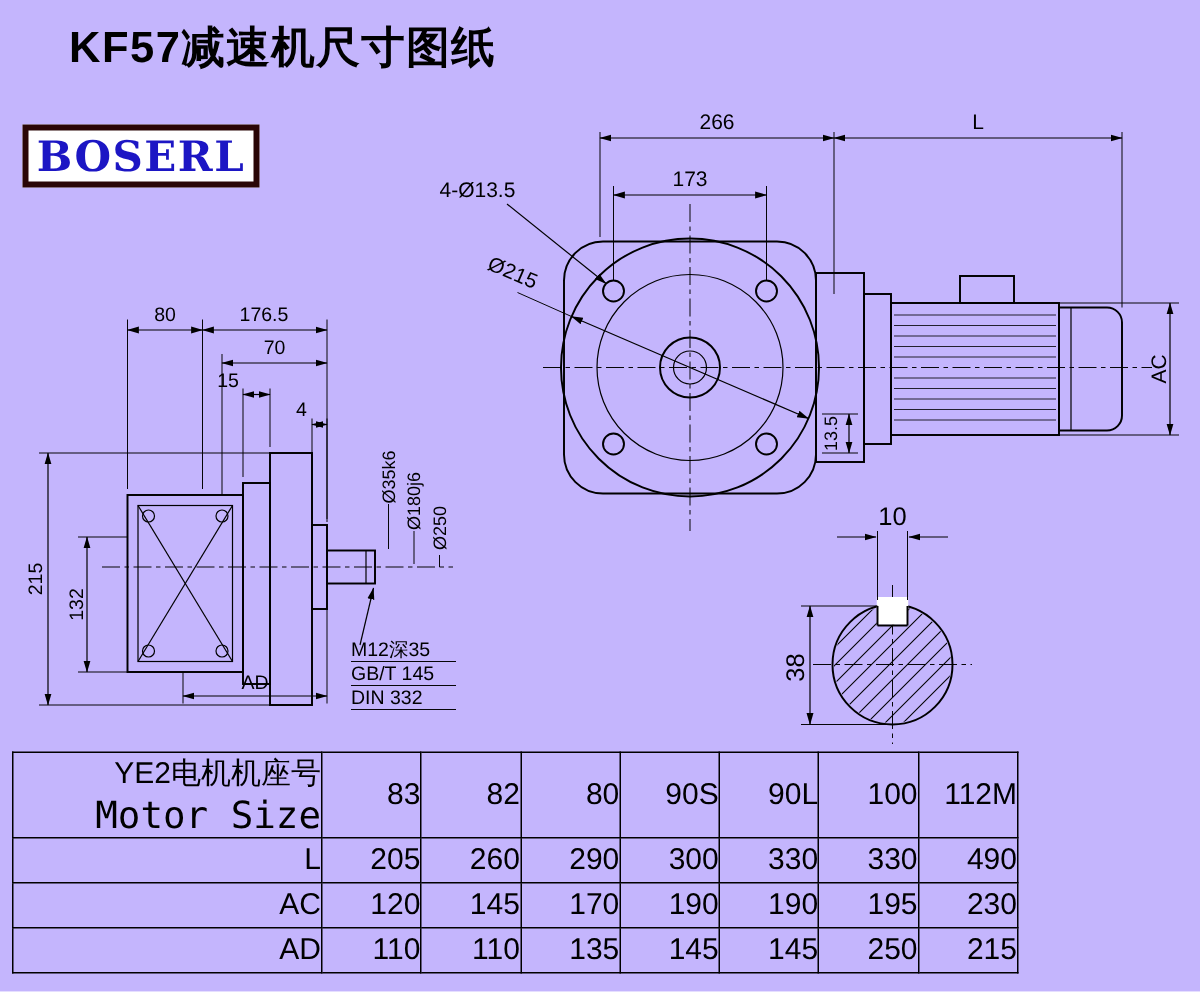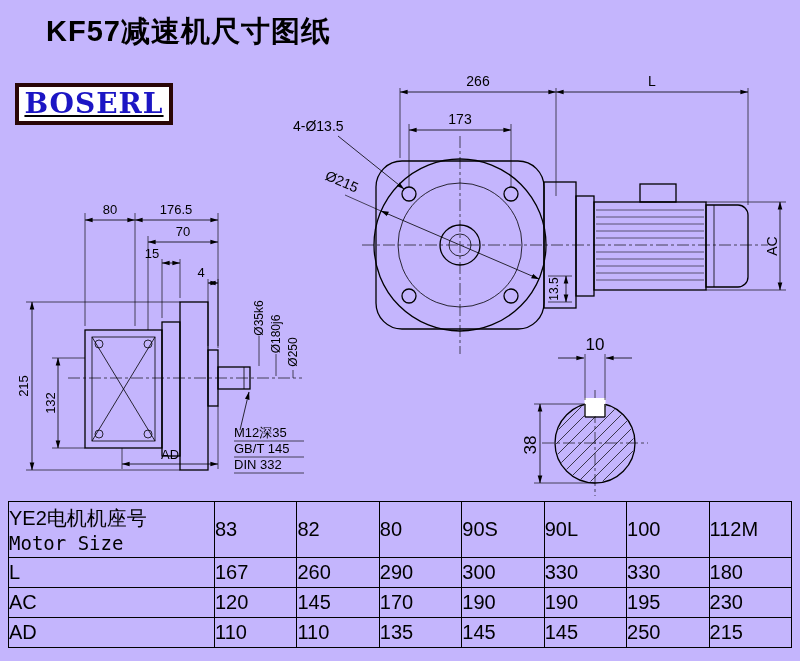--- a/index.html
+++ b/index.html
@@ -1,42 +1,42 @@
 <!DOCTYPE html>
 <html><head>
 <meta charset="utf-8">
 <style>
   html,body{margin:0;padding:0;background:#fff;}
   .page{position:relative;width:800px;height:661px;background:#c4b5fd;color:#000;
         font-family:"Liberation Sans",sans-serif;overflow:hidden;}
   .title{position:absolute;left:46px;top:12px;font-size:29px;font-weight:bold;letter-spacing:1px;}
   .logo{position:absolute;left:15px;top:83px;width:158px;height:42px;border:4px solid #2a0606;
-        box-sizing:border-box;display:flex;justify-content:center;background:#fff;text-decoration:underline;}
+        box-sizing:border-box;display:flex;align-items:center;justify-content:center;background:#fff;}
   .logo span{font-family:"DejaVu Serif",serif;font-weight:bold;font-size:28px;color:#1c16c4;letter-spacing:1px;}
   svg.drawing{position:absolute;left:0;top:0;}
 
   
   .obj{fill:none;stroke:#000;stroke-width:1.3;}
   .thin{fill:none;stroke:#000;stroke-width:0.8;}
   .fin{stroke:#000;stroke-width:0.55;}
   .ext{stroke:#000;stroke-width:0.65;fill:none;}
   .dim{stroke:#000;stroke-width:0.8;fill:none;}
   .cl{stroke:#000;stroke-width:0.65;stroke-dasharray:12 3 3 3;fill:none;}
   .hatch{stroke:#000;stroke-width:0.7;}
   svg text{font-family:"Liberation Sans",sans-serif;font-size:13px;fill:#000;}
   .t12{font-size:12px;} .t14{font-size:14px;} .t17{font-size:17px;}
 
   
-  .dim-table{position:absolute;left:8px;top:501px;width:784px;border-collapse:collapse;
-             table-layout:fixed;text-align:left;}
+  .dim-table{position:absolute;left:8px;top:501px;width:671px;border-collapse:collapse;
+             table-layout:fixed;text-align:right;}
   .dim-table td{border:1px solid #000;font-size:20px;padding:0;vertical-align:middle;}
   .dim-table col.col-first{width:206px;}
   .r-head td{height:55px;}
   .r-data td{height:29px;}
-  .en{font-family:"DejaVu Sans Mono",monospace;font-size:19px;}
+  .en{font-family:"DejaVu Sans Mono",monospace;font-size:25px;}
 </style>
 </head>
 <body>
 
 <div class="page">
 
   <div class="title">KF57减速机尺寸图纸</div>
 
   <div class="logo">
     <span>BOSERL</span>
@@ -239,27 +239,27 @@
         <td>83</td>
         <td>82</td>
         <td>80</td>
         <td>90S</td>
         <td>90L</td>
         <td>100</td>
         <td>112M</td>
       </tr>
       <tr class="r-data">
         <td>L</td>
-        <td>167</td>
+        <td>205</td>
         <td>260</td>
         <td>290</td>
         <td>300</td>
         <td>330</td>
         <td>330</td>
-        <td>180</td>
+        <td>490</td>
       </tr>
       <tr class="r-data">
         <td>AC</td>
         <td>120</td>
         <td>145</td>
         <td>170</td>
         <td>190</td>
         <td>190</td>
         <td>195</td>
         <td>230</td>

